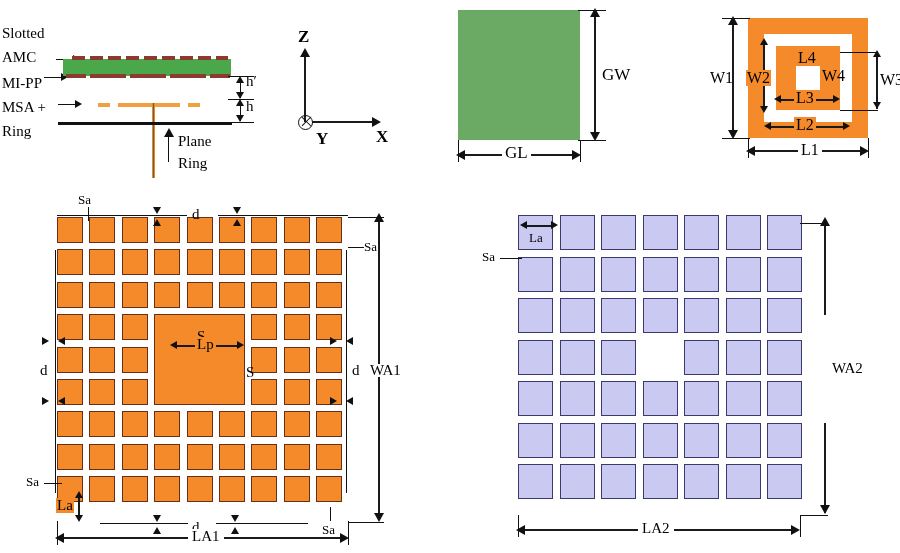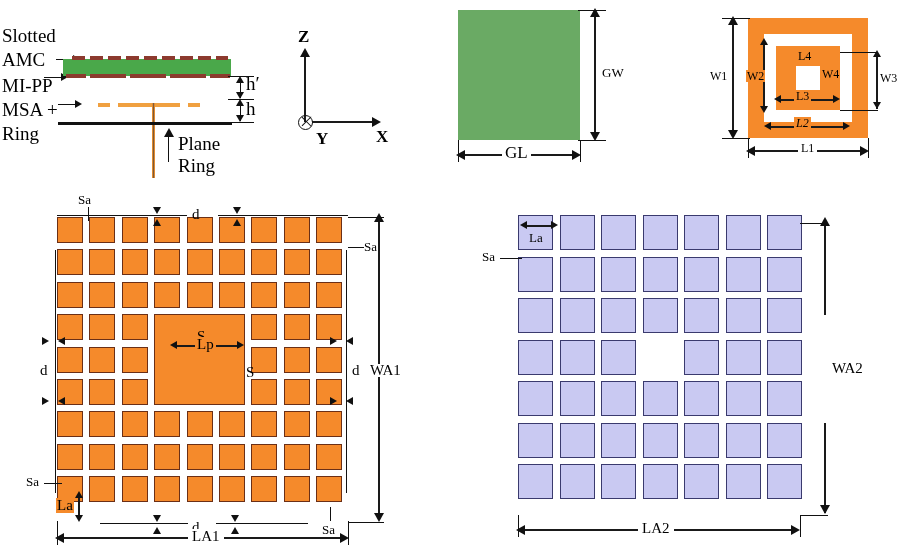--- a/index.html
+++ b/index.html
@@ -24,21 +24,21 @@
   .ar-l{border-top:5px solid transparent;border-bottom:5px solid transparent;border-right:9px solid #111;}
   .ar-u{border-left:5px solid transparent;border-right:5px solid transparent;border-bottom:9px solid #111;}
   .ar-d{border-left:5px solid transparent;border-right:5px solid transparent;border-top:9px solid #111;}
   .ar-sm.ar-r{border-top-width:4px;border-bottom-width:4px;border-left-width:7px;}
   .ar-sm.ar-l{border-top-width:4px;border-bottom-width:4px;border-right-width:7px;}
   .ar-sm.ar-u{border-left-width:4px;border-right-width:4px;border-bottom-width:7px;}
   .ar-sm.ar-d{border-left-width:4px;border-right-width:4px;border-top-width:7px;}
 
   
   #cross-section{left:0;top:0;width:320px;height:180px;}
-  .cs-text{font-size:19px;font-family:"Liberation Serif",serif;}
+  .cs-text{font-size:15px;font-family:"Liberation Serif",serif;}
   .green-sub{position:absolute;background:#4aa84a;}
   .amc-dash{position:absolute;background:#8c3a2e;height:4px;}
   .mipp-dash{position:absolute;background:#8c3a2e;height:4px;}
   .msa-dash{position:absolute;background:#f0a040;height:4px;}
   .gnd{position:absolute;background:#111;height:2.6px;}
   .feed{position:absolute;background:#e08a30;width:3px;}
   .feed-core{position:absolute;background:#7a5a3a;width:1.4px;}
 
   
   #axes{left:280px;top:20px;width:110px;height:130px;}
@@ -51,21 +51,21 @@
   
   #gp-panel{left:440px;top:0;width:200px;height:175px;}
   .green-sq{position:absolute;background:#6aaa64;}
 
   
   #ring-panel{left:690px;top:0;width:210px;height:175px;}
   .ring-out{position:absolute;background:#f58a2b;}
   .ring-gap{position:absolute;background:#ffffff;}
   .ring-in{position:absolute;background:#f58a2b;}
   .ring-hole{position:absolute;background:#ffffff;}
-  .dimtxt{font-size:12px;font-family:"Liberation Serif",serif;}
+  .dimtxt{font-size:16px;font-family:"Liberation Serif",serif;}
 
   
   #amc-array{left:0px;top:185px;width:420px;height:368px;}
   #msa-array{left:460px;top:185px;width:440px;height:368px;}
   .cell-o{position:absolute;background:#f58a2b;border:1.7px solid #6b2f16;box-sizing:border-box;}
   .patch-o{position:absolute;background:#f58a2b;border:1.7px solid #6b2f16;box-sizing:border-box;}
   .cell-b{position:absolute;background:#c9c9f2;border:1.7px solid #3a3a6e;box-sizing:border-box;}
   .arr-lbl{font-size:15px;font-family:"Liberation Serif",serif;}
   .arr-lbl-sm{font-size:13px;font-family:"Liberation Serif",serif;}
 </style>
@@ -151,21 +151,21 @@
 </div>
 
 <div class="panel" id="gp-panel">
   <div class="green-sq" style="left:18px;top:10px;width:122px;height:130px;"></div>
 
   <div class="thinh" style="left:138px;top:10px;width:28px;"></div>
   <div class="thinh" style="left:138px;top:140px;width:28px;"></div>
   <div class="vline" style="left:154px;top:12px;height:127px;"></div>
   <div class="ar ar-u" style="left:150px;top:8px;"></div>
   <div class="ar ar-d" style="left:150px;top:132px;"></div>
-  <div class="lbl dimtxt" style="left:162px;top:66px;font-size:13px;">GW</div>
+  <div class="lbl dimtxt" style="left:162px;top:66px;font-size:17px;">GW</div>
 
   <div class="thinv" style="left:18px;top:140px;height:22px;"></div>
   <div class="thinv" style="left:140px;top:140px;height:22px;"></div>
   <div class="hline" style="left:20px;top:154px;width:119px;"></div>
   <div class="ar ar-l" style="left:16px;top:150px;"></div>
   <div class="ar ar-r" style="left:132px;top:150px;"></div>
   <div class="lbl dimtxt" style="left:62px;top:144px;font-size:17px;background:#fff;padding:0 3px;">GL</div>
 </div>
 
 <div class="panel" id="ring-panel">
@@ -179,21 +179,21 @@
   <div class="lbl dimtxt" style="left:132px;top:68px;">W4</div>
 
   <div class="hline" style="left:90px;top:99px;width:56px;"></div>
   <div class="ar ar-l ar-sm" style="left:84px;top:95px;"></div>
   <div class="ar ar-r ar-sm" style="left:143px;top:95px;"></div>
   <div class="lbl dimtxt" style="left:104px;top:90px;background:#f58a2b;padding:0 2px;">L3</div>
 
   <div class="hline" style="left:80px;top:126px;width:76px;"></div>
   <div class="ar ar-l ar-sm" style="left:74px;top:122px;"></div>
   <div class="ar ar-r ar-sm" style="left:153px;top:122px;"></div>
-  <div class="lbl dimtxt" style="left:104px;top:117px;background:#f58a2b;padding:0 2px;font-style:italic;">L2</div>
+  <div class="lbl dimtxt" style="left:104px;top:117px;background:#f58a2b;padding:0 2px;">L2</div>
 
   <div class="thinv" style="left:58px;top:138px;height:20px;"></div>
   <div class="thinv" style="left:178px;top:138px;height:20px;"></div>
   <div class="hline" style="left:60px;top:150px;width:117px;"></div>
   <div class="ar ar-l" style="left:56px;top:146px;"></div>
   <div class="ar ar-r" style="left:170px;top:146px;"></div>
   <div class="lbl dimtxt" style="left:108px;top:142px;background:#fff;padding:0 3px;">L1</div>
 
   <div class="thinh" style="left:32px;top:18px;width:28px;"></div>
   <div class="thinh" style="left:32px;top:138px;width:28px;"></div>

